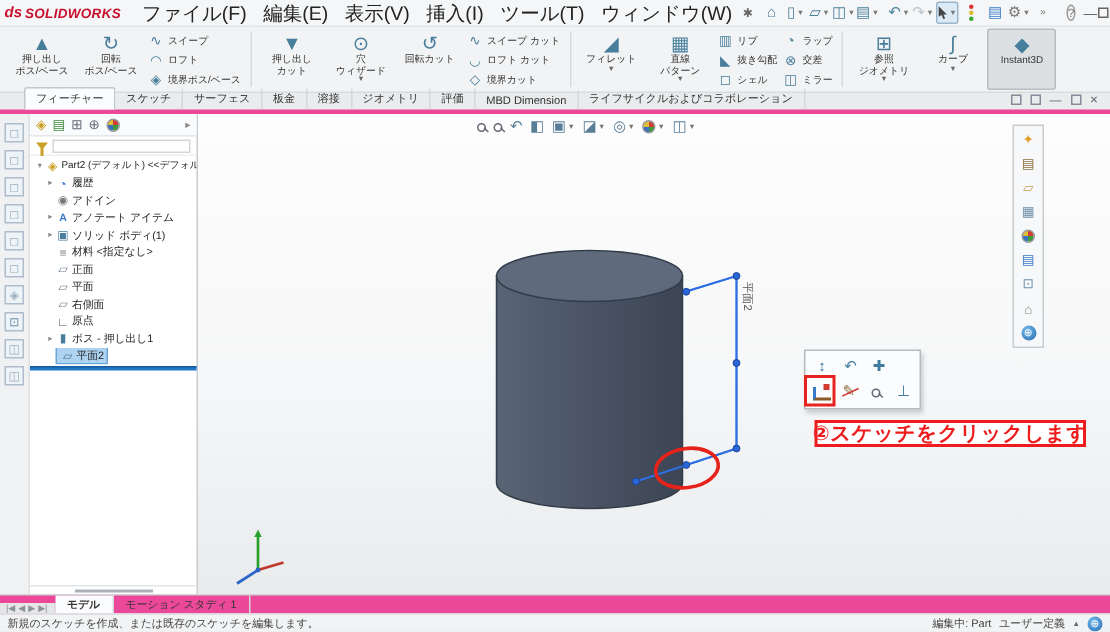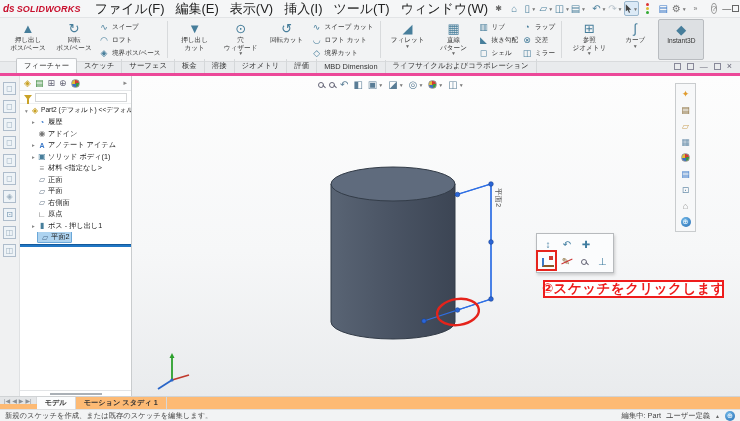--- a/index.html
+++ b/index.html
@@ -94,23 +94,23 @@
   .ann{position:absolute;background:#fff;border:2.2px solid #ee1c1c;color:#ee1c1c;font-weight:bold;font-size:13.5px;letter-spacing:.5px;display:flex;align-items:center;justify-content:center;white-space:nowrap;z-index:6;padding:1px 5px;}
   .ann1{left:292px;top:261px;width:182px;height:25px;}
   .ann2{left:411px;top:204px;width:181px;height:18px;}
 
   
   .taskstrip{position:absolute;right:44px;top:7px;width:21px;background:#f7f8f9;border:1px solid #c9ccce;display:flex;flex-direction:column;align-items:center;gap:3px;padding:3px 0;z-index:3;}
   .tsic{width:14px;height:13px;display:flex;align-items:center;justify-content:center;font-size:9px;}
   .globe{width:10px;height:10px;border-radius:50%;background:radial-gradient(circle at 35% 30%,#6fb7e8,#2a6fb4);color:#fff;font-size:7px;display:flex;align-items:center;justify-content:center;}
 
   
-  .modeltabs{position:absolute;left:0;top:396px;width:740px;height:13px;background:#fdba74;border-top:1px solid #d0d3d5;display:flex;align-items:flex-start;}
+  .modeltabs{position:absolute;left:0;top:396px;width:740px;height:13px;background:#ec4899;border-top:1px solid #d0d3d5;display:flex;align-items:flex-end;}
   .navarrows{display:flex;align-items:center;gap:2px;padding:0 4px;color:#8a9096;font-size:6px;border-right:1px solid #d6d8da;background:#e4e6e8;}
-  .mtab{font-size:7.2px;padding:1px 8px;display:flex;align-items:center;border-right:1px solid #d6d8da;color:#333;font-weight:bold;}
+  .mtab{font-size:7.2px;padding:1px 8px;display:flex;align-items:center;border-right:1px solid #d6d8da;color:#333;}
   .mtab.active{background:#fbfcfd;font-weight:bold;}
   .statusbar{position:absolute;left:0;top:409px;width:740px;height:12px;background:#f2f3f4;border-top:1px solid #dddfe1;display:flex;align-items:center;padding:0 5px;font-size:7.3px;color:#444;justify-content:center;}
   .statusright{display:flex;align-items:center;gap:5px;margin-left:auto;}
   .statusbar .editing{}
 </style>
 </head>
 <body>
 
 <div class="titlebar">
   <span class="logomark">ds</span>

